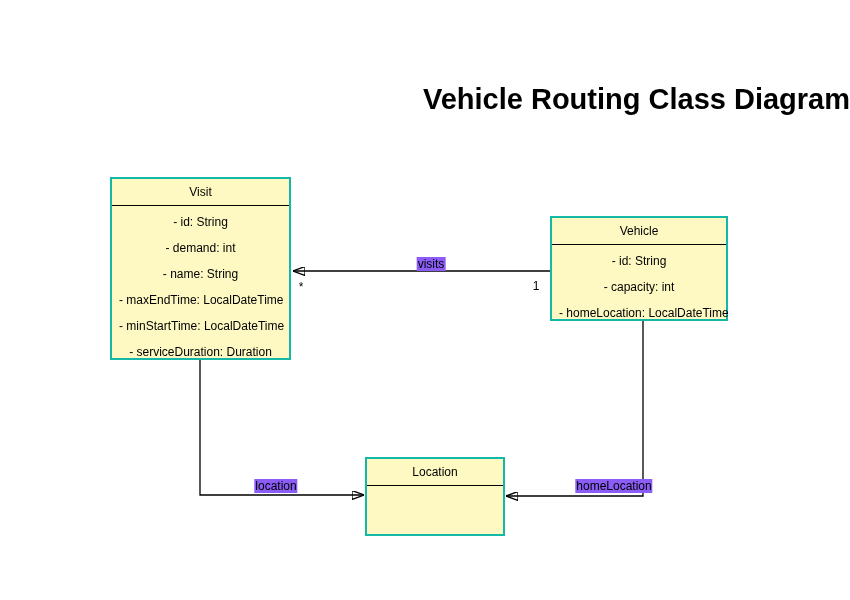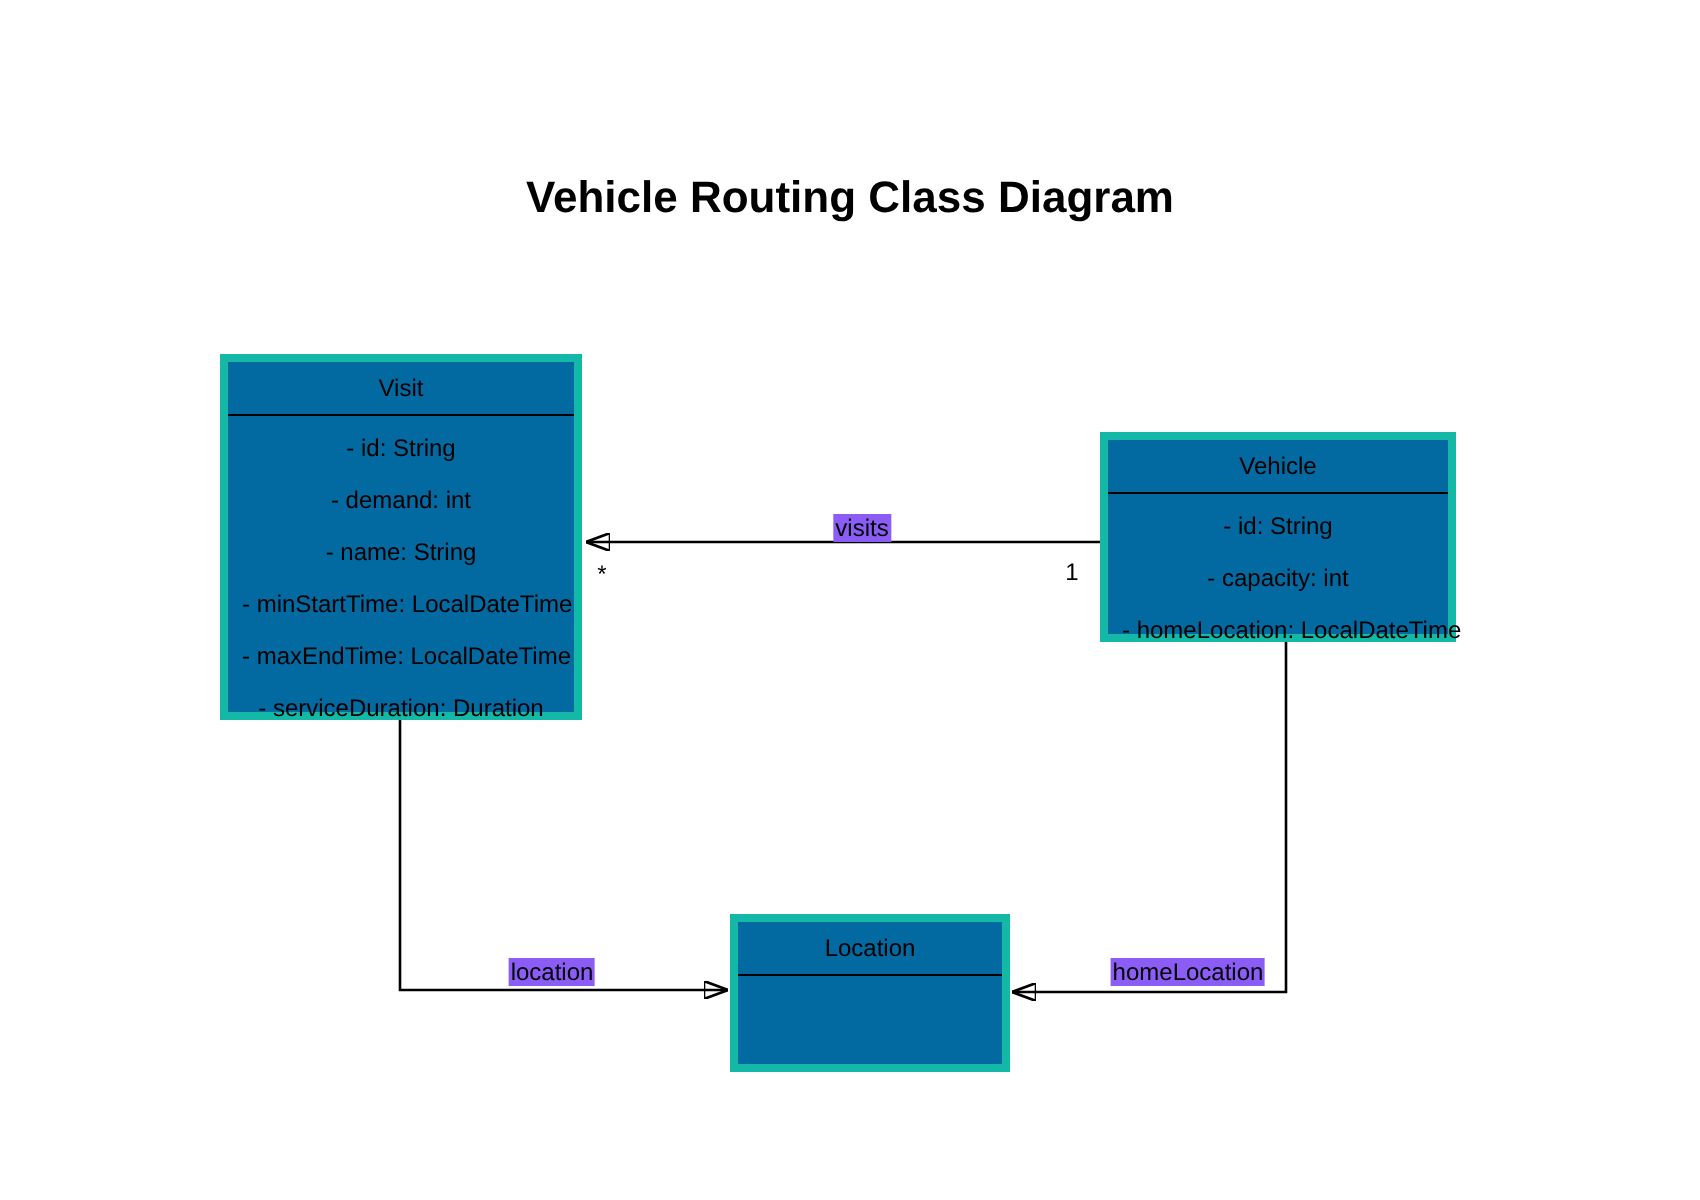--- a/index.html
+++ b/index.html
@@ -16,31 +16,31 @@
     position: relative;
     width: 850px;
     height: 600px;
     background: #ffffff;
   }
   .diagram-title {
     position: absolute;
     left: 0;
     top: 84px;
     width: 850px;
-    text-align: center;
-    font-size: 22px;
+    text-align: right;
+    font-size: 29px;
     font-weight: bold;
     line-height: 30px;
     color: #000000;
   }
   .class-box {
     position: absolute;
     box-sizing: border-box;
-    border: 4px solid #14b8a6;
-    background: #0369a1;
+    border: 2px solid #14b8a6;
+    background: #fef9c3;
   }
   .class-title {
     box-sizing: border-box;
     height: 27px;
     line-height: 26px;
     text-align: center;
     font-size: 12px;
     border-bottom: 1px solid #000000;
     white-space: nowrap;
   }
@@ -94,22 +94,22 @@
     <path d="M 200 360 L 200 495 L 364 495" marker-end="url(#arrowhead)"></path>
     <path d="M 643 321 L 643 496 L 506 496" marker-end="url(#arrowhead)"></path>
   </svg>
 
   <div class="class-box" style="left:110px; top:177px; width:181px; height:183px;">
     <div class="class-title">Visit</div>
     <div class="class-attrs">
       <div class="attr">- id: String</div>
       <div class="attr">- demand: int</div>
       <div class="attr">- name: String</div>
+      <div class="attr">- maxEndTime: LocalDateTime</div>
       <div class="attr">- minStartTime: LocalDateTime</div>
-      <div class="attr">- maxEndTime: LocalDateTime</div>
       <div class="attr">- serviceDuration: Duration</div>
     </div>
   </div>
 
   <div class="class-box" style="left:550px; top:216px; width:178px; height:105px;">
     <div class="class-title">Vehicle</div>
     <div class="class-attrs">
       <div class="attr">- id: String</div>
       <div class="attr">- capacity: int</div>
       <div class="attr">- homeLocation: LocalDateTime</div>
@@ -117,15 +117,15 @@
   </div>
 
   <div class="class-box" style="left:365px; top:457px; width:140px; height:79px;">
     <div class="class-title">Location</div>
   </div>
 
   <div class="edge-label" style="left:431px; top:257px;">visits</div>
   <div class="edge-label" style="left:301px; top:280px; background:transparent;">*</div>
   <div class="edge-label" style="left:536px; top:279px; background:transparent;">1</div>
   <div class="edge-label" style="left:276px; top:479px;">location</div>
-  <div class="edge-label" style="left:594px; top:479px;">homeLocation</div>
+  <div class="edge-label" style="left:614px; top:479px;">homeLocation</div>
 
 </div>
 
 </body></html>

